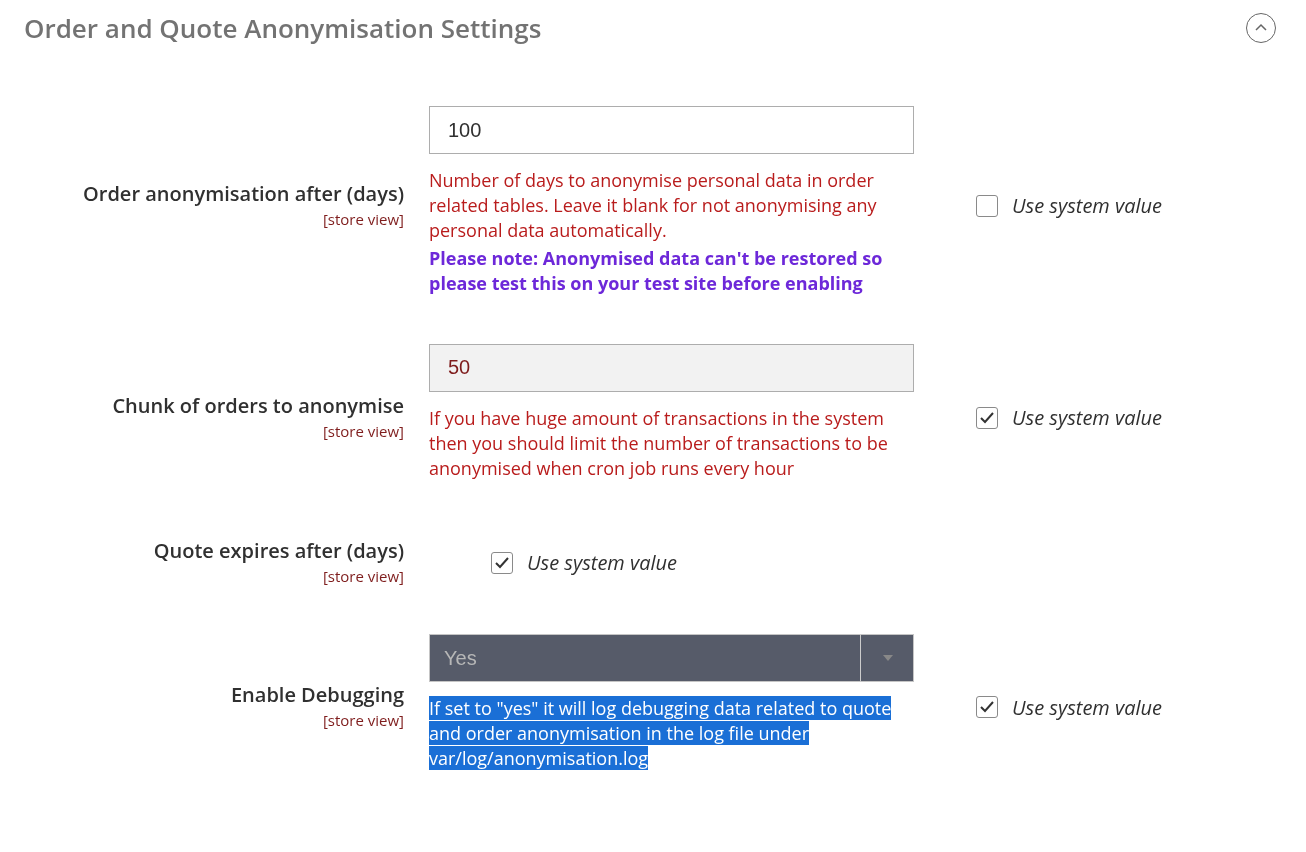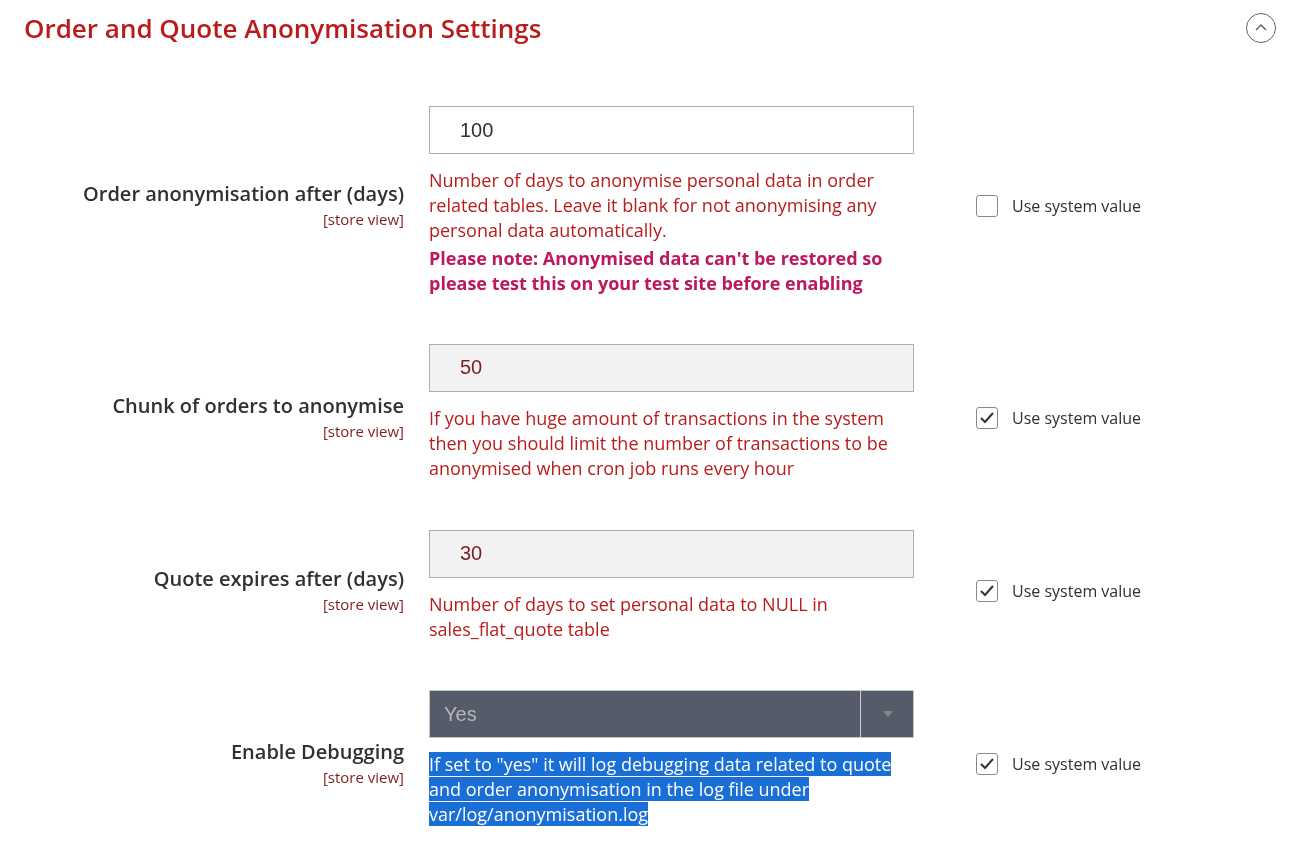--- a/index.html
+++ b/index.html
@@ -16,21 +16,21 @@
     }
     .section-header {
       display: flex;
       justify-content: space-between;
       align-items: center;
       margin-bottom: 60px;
     }
     .section-title {
       font-size: 26px;
       font-weight: 600;
-      color: #b91c1c;
+      color: #737373;
     }
     .collapse-btn {
       width: 30px;
       height: 30px;
       border: 1.5px solid #666;
       border-radius: 50%;
       background: none;
       display: flex;
       align-items: center;
       justify-content: center;
@@ -62,21 +62,21 @@
       color: #7f1d1d;
       margin-top: 2px;
     }
     .field-input-col {
       width: 485px;
     }
     .text-input {
       width: 100%;
       height: 48px;
       border: 1px solid #adadad;
-      padding: 0 30px;
+      padding: 0 18px;
       font-size: 20px;
       color: #303030;
       background: #ffffff;
     }
     .text-input:disabled {
       background: #f2f2f2;
       color: #7f1d1d;
     }
     .select-wrap {
       position: relative;
@@ -113,21 +113,21 @@
     }
     .field-help {
       font-size: 18px;
       color: #b91c1c;
       line-height: 1.4;
       margin-top: 14px;
     }
     .field-warning {
       font-size: 18px;
       font-weight: 700;
-      color: #be185d;
+      color: #6d28d9;
       line-height: 1.4;
       margin-top: 2px;
     }
     .field-help-highlighted {
       font-size: 18px;
       line-height: 1.4;
       margin-top: 14px;
     }
     .field-help-highlighted span {
       background: #1a6fd6;
@@ -154,22 +154,23 @@
     }
     .checkbox svg {
       width: 14px;
       height: 14px;
       display: none;
     }
     .checkbox.checked svg {
       display: block;
     }
     .sys-label {
-      font-size: 16px;
+      font-size: 20px;
       color: #303030;
+      font-style: italic;
     }
   </style>
 </head>
 <body>
 
 <div class="section-header">
   <h1 class="section-title">Order and Quote Anonymisation Settings</h1>
   <button class="collapse-btn">
     <svg viewBox="0 0 12 12">
       <path d="M1 8 L6 3 L11 8" stroke="#666" stroke-width="1.5" fill="none"></path>
@@ -211,24 +212,20 @@
         </svg>
     </div>
     <span class="sys-label">Use system value</span>
   </div>
 </div>
 
 <div class="field-row">
   <div class="field-label-col">
     <div class="field-label">Quote expires after (days)</div>
     <div class="field-scope">[store view]</div>
-  </div>
-  <div class="field-input-col">
-    <input type="text" class="text-input" disabled="" value="30" style="">
-    <div class="field-help">Number of days to set personal data to NULL in sales_flat_quote table</div>
   </div>
   <div class="field-sys-col">
     <div class="checkbox checked">
       <svg viewBox="0 0 14 14">
           <path d="M1 7 L5 11 L13 2" stroke="#333" stroke-width="2" fill="none"></path>
         </svg>
     </div>
     <span class="sys-label">Use system value</span>
   </div>
 </div>

